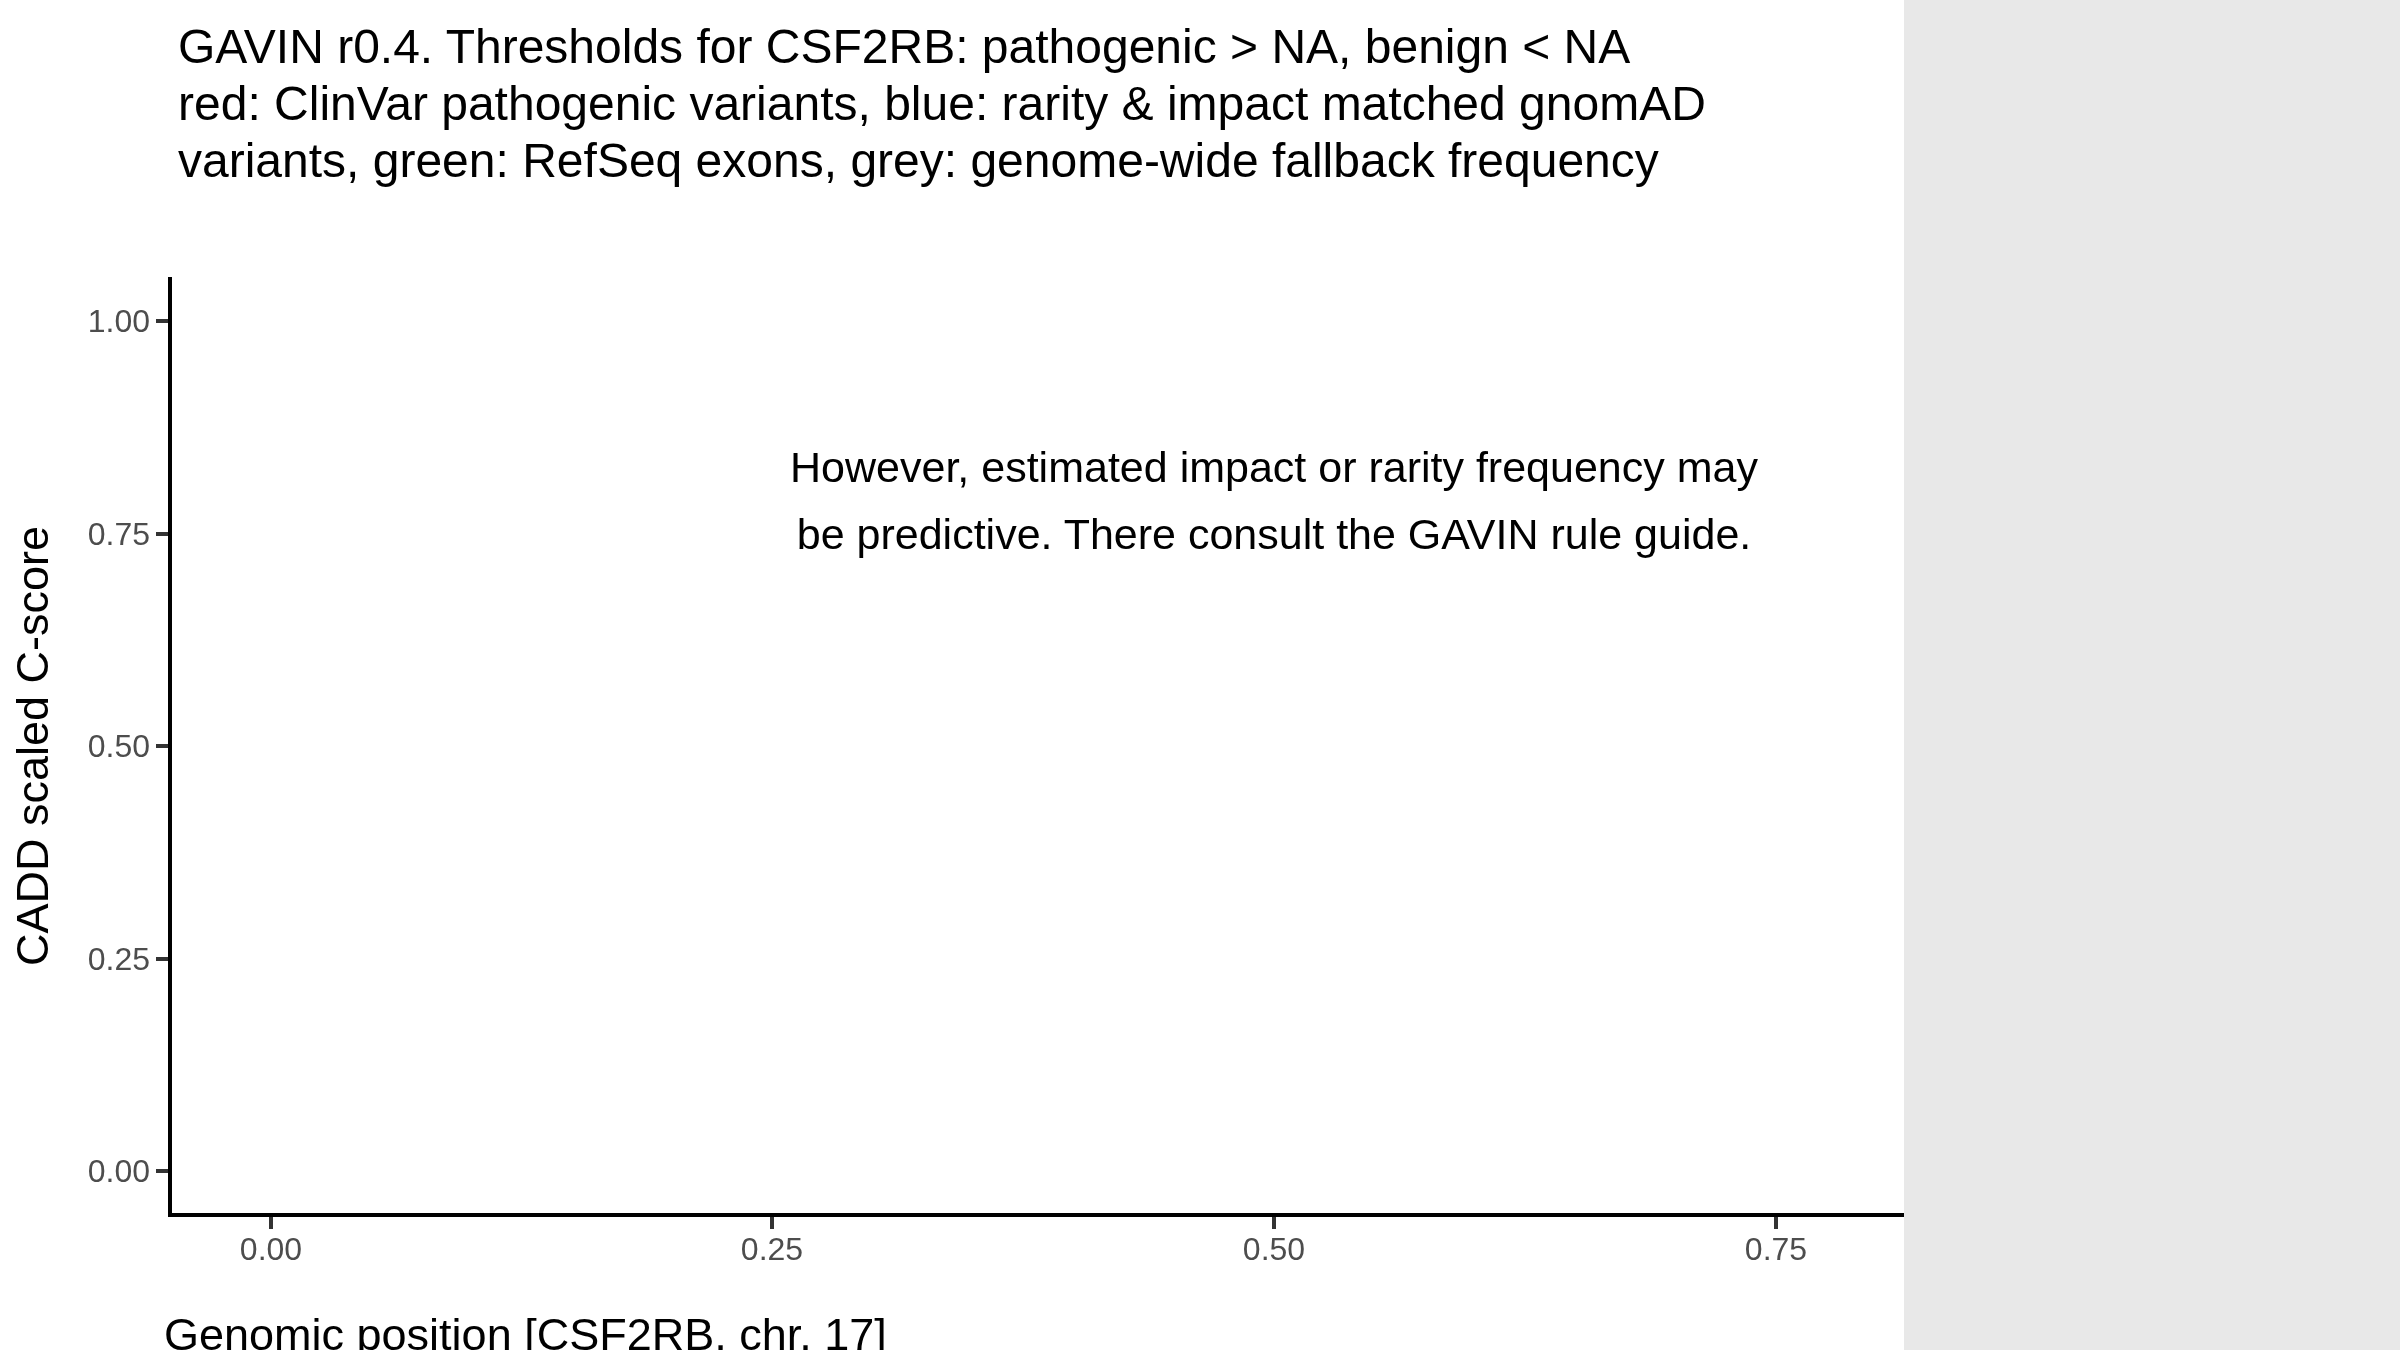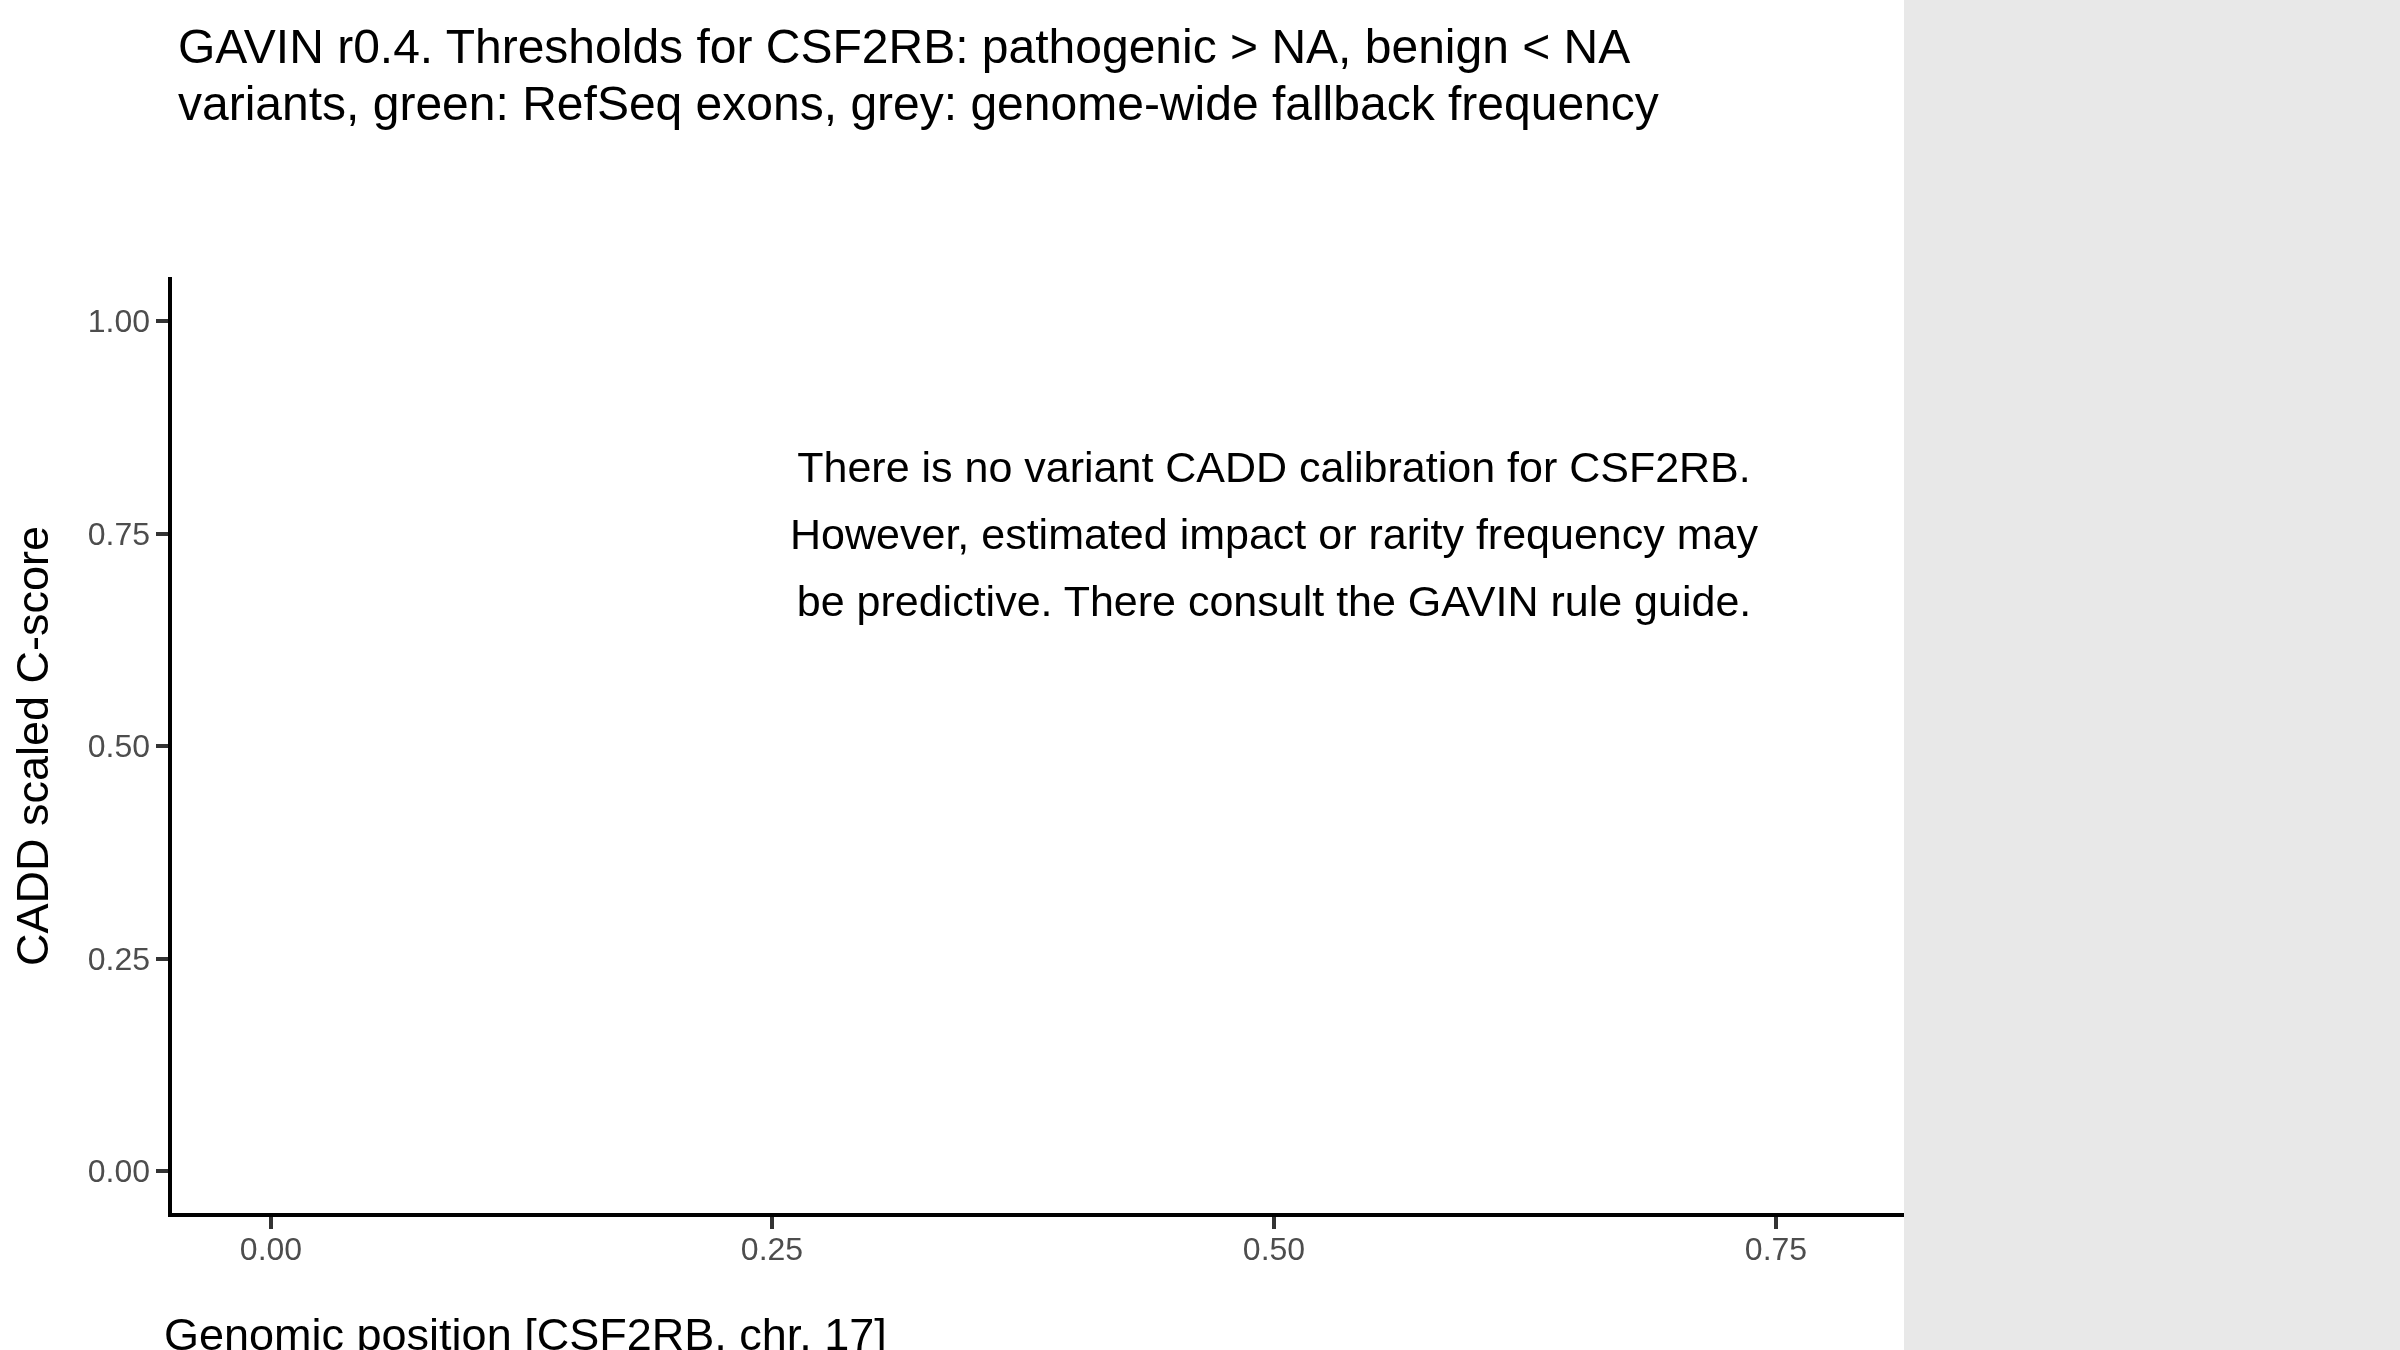--- a/index.html
+++ b/index.html
@@ -51,20 +51,21 @@
     color:var(--text);white-space:nowrap;
   }
 </style>
 </head>
 <body>
 
 <div class="figure">
 
   <div class="plot-title">
     <div>GAVIN r0.4. Thresholds for CSF2RB: pathogenic &gt; NA, benign &lt; NA</div>
+    <div>red: ClinVar pathogenic variants, blue: rarity &amp; impact matched gnomAD</div>
     <div>variants, green: RefSeq exons, grey: genome-wide fallback frequency</div>
   </div>
 
   <div class="axis-line y"></div>
   <div class="axis-line x"></div>
 
   <div class="tick yt" style="top:319px;"></div>
   <div class="tick yt" style="top:532px;"></div>
   <div class="tick yt" style="top:744px;"></div>
   <div class="tick yt" style="top:957px;"></div>
@@ -85,18 +86,17 @@
   <div class="tick-label xl" style="left:191px;">0.00</div>
   <div class="tick-label xl" style="left:692px;">0.25</div>
   <div class="tick-label xl" style="left:1194px;">0.50</div>
   <div class="tick-label xl" style="left:1696px;">0.75</div>
   <div class="tick-label xl" style="left:2197px;">1.00</div>
 
   <div class="axis-title x">Genomic position [CSF2RB, chr. 17]</div>
   <div class="axis-title y">CADD scaled C-score</div>
 
   <div class="annotation">
-    <div>There is no variant CADD calibration for CSF2RB.</div>
     <div>However, estimated impact or rarity frequency may</div>
     <div>be predictive. There consult the GAVIN rule guide.</div>
   </div>
 
 </div>
 
 </body></html>

